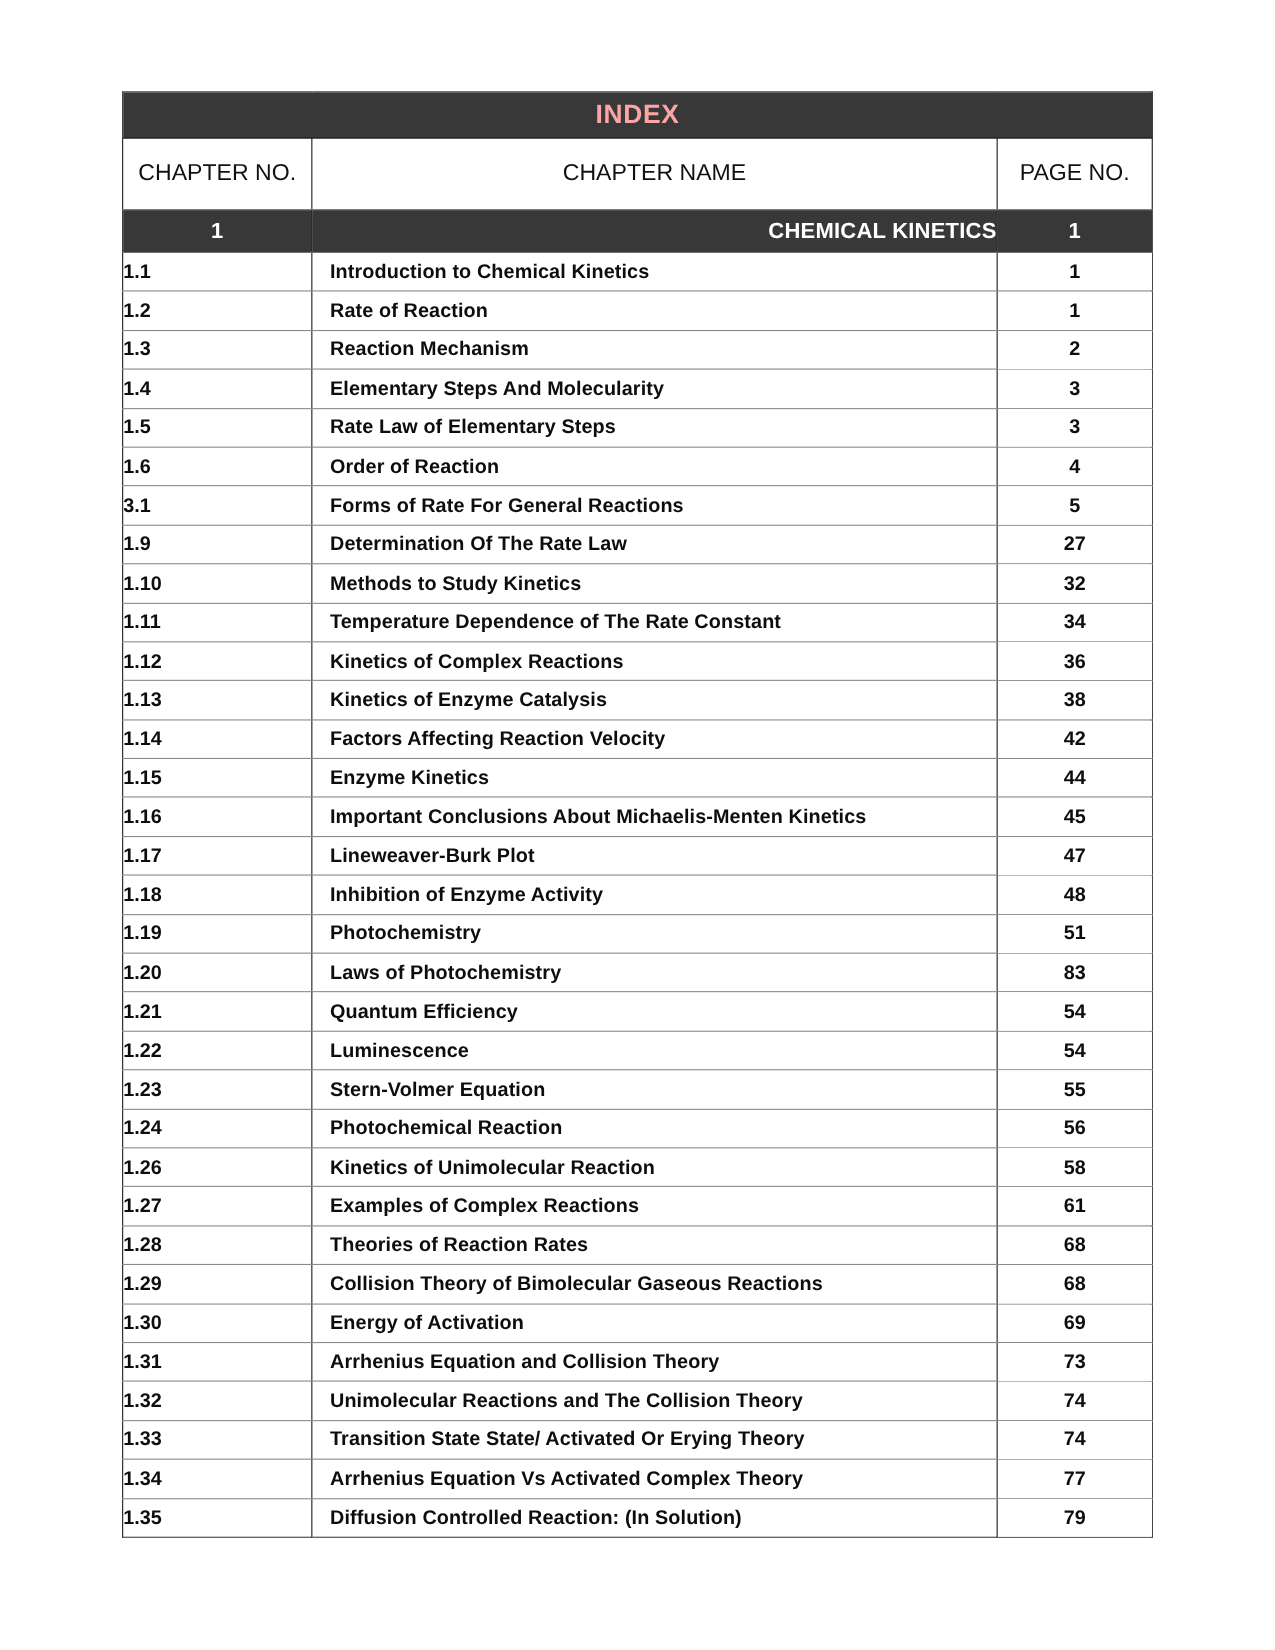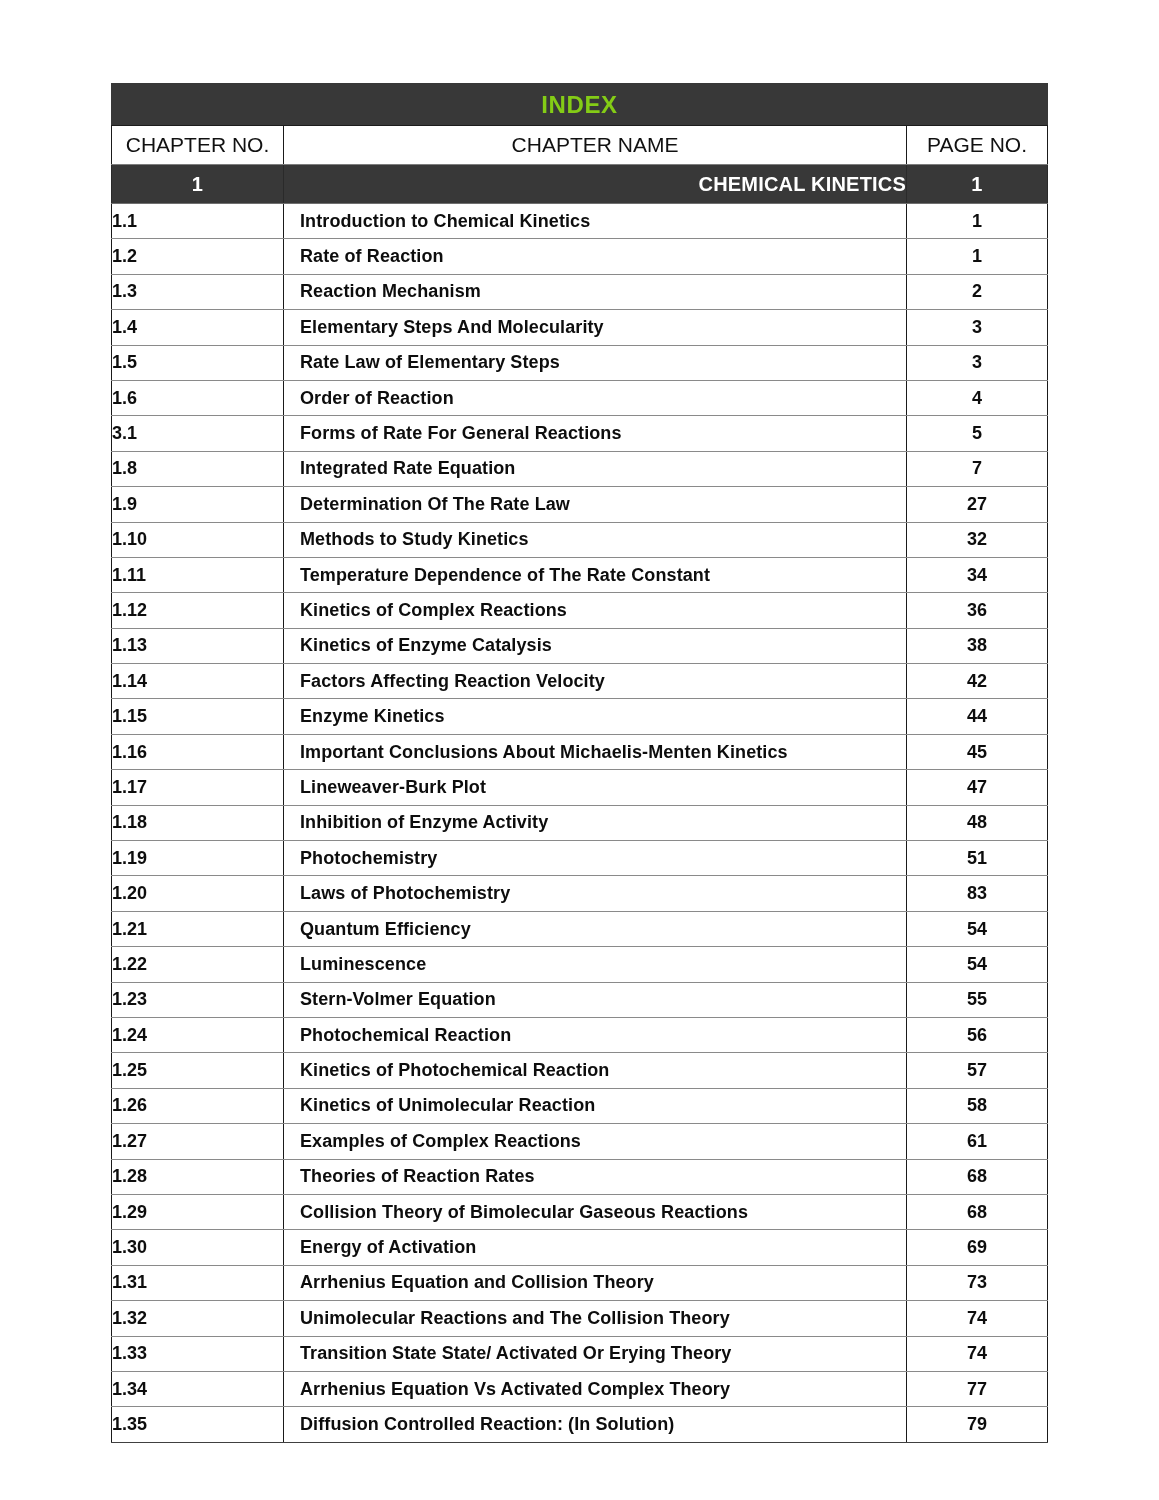--- a/index.html
+++ b/index.html
@@ -32,40 +32,40 @@
   }
 
   
   col.c-num  { width: 172px; }
   col.c-name { width: 623px; }
   col.c-page { width: 141px; }
 
   
   .title-row td {
     background: #383838;
-    color: #84cc16;
+    color: #fca5a5;
     text-align: center;
     font-size: 24px;
     font-weight: bold;
     letter-spacing: 0.6px;
     height: 41px;
     padding: 0;
     border: 1px solid #383838;
     border-bottom: 1px solid #1c1c1c;
   }
 
   
   .head-row td {
     background: #ffffff;
     color: #111111;
     text-align: center;
     font-size: 21px;
     font-weight: normal;
     height: 38px;
-    padding: 0 4px;
+    padding: 13px 4px;
     border-left: 1px solid #1a1a1a;
     border-right: 1px solid #1a1a1a;
     border-top: 0;
     border-bottom: 1px solid #7d7d7d;
     white-space: nowrap;
   }
 
   
   .chapter-row td {
     background: #383838;
@@ -162,25 +162,20 @@
         <td class="num">1.6</td>
         <td class="name">Order of Reaction</td>
         <td class="page">4</td>
       </tr>
       <tr class="sec-row">
         <td class="num">3.1</td>
         <td class="name">Forms of Rate For General Reactions</td>
         <td class="page">5</td>
       </tr>
       <tr class="sec-row">
-        <td class="num">1.8</td>
-        <td class="name">Integrated Rate Equation</td>
-        <td class="page">7</td>
-      </tr>
-      <tr class="sec-row">
         <td class="num">1.9</td>
         <td class="name">Determination Of The Rate Law</td>
         <td class="page">27</td>
       </tr>
       <tr class="sec-row">
         <td class="num">1.10</td>
         <td class="name">Methods to Study Kinetics</td>
         <td class="page">32</td>
       </tr>
       <tr class="sec-row">
@@ -247,25 +242,20 @@
         <td class="num">1.23</td>
         <td class="name">Stern-Volmer Equation</td>
         <td class="page">55</td>
       </tr>
       <tr class="sec-row">
         <td class="num">1.24</td>
         <td class="name">Photochemical Reaction</td>
         <td class="page">56</td>
       </tr>
       <tr class="sec-row">
-        <td class="num">1.25</td>
-        <td class="name">Kinetics of Photochemical Reaction</td>
-        <td class="page">57</td>
-      </tr>
-      <tr class="sec-row">
         <td class="num">1.26</td>
         <td class="name">Kinetics of Unimolecular Reaction</td>
         <td class="page">58</td>
       </tr>
       <tr class="sec-row">
         <td class="num">1.27</td>
         <td class="name">Examples of Complex Reactions</td>
         <td class="page">61</td>
       </tr>
       <tr class="sec-row">

